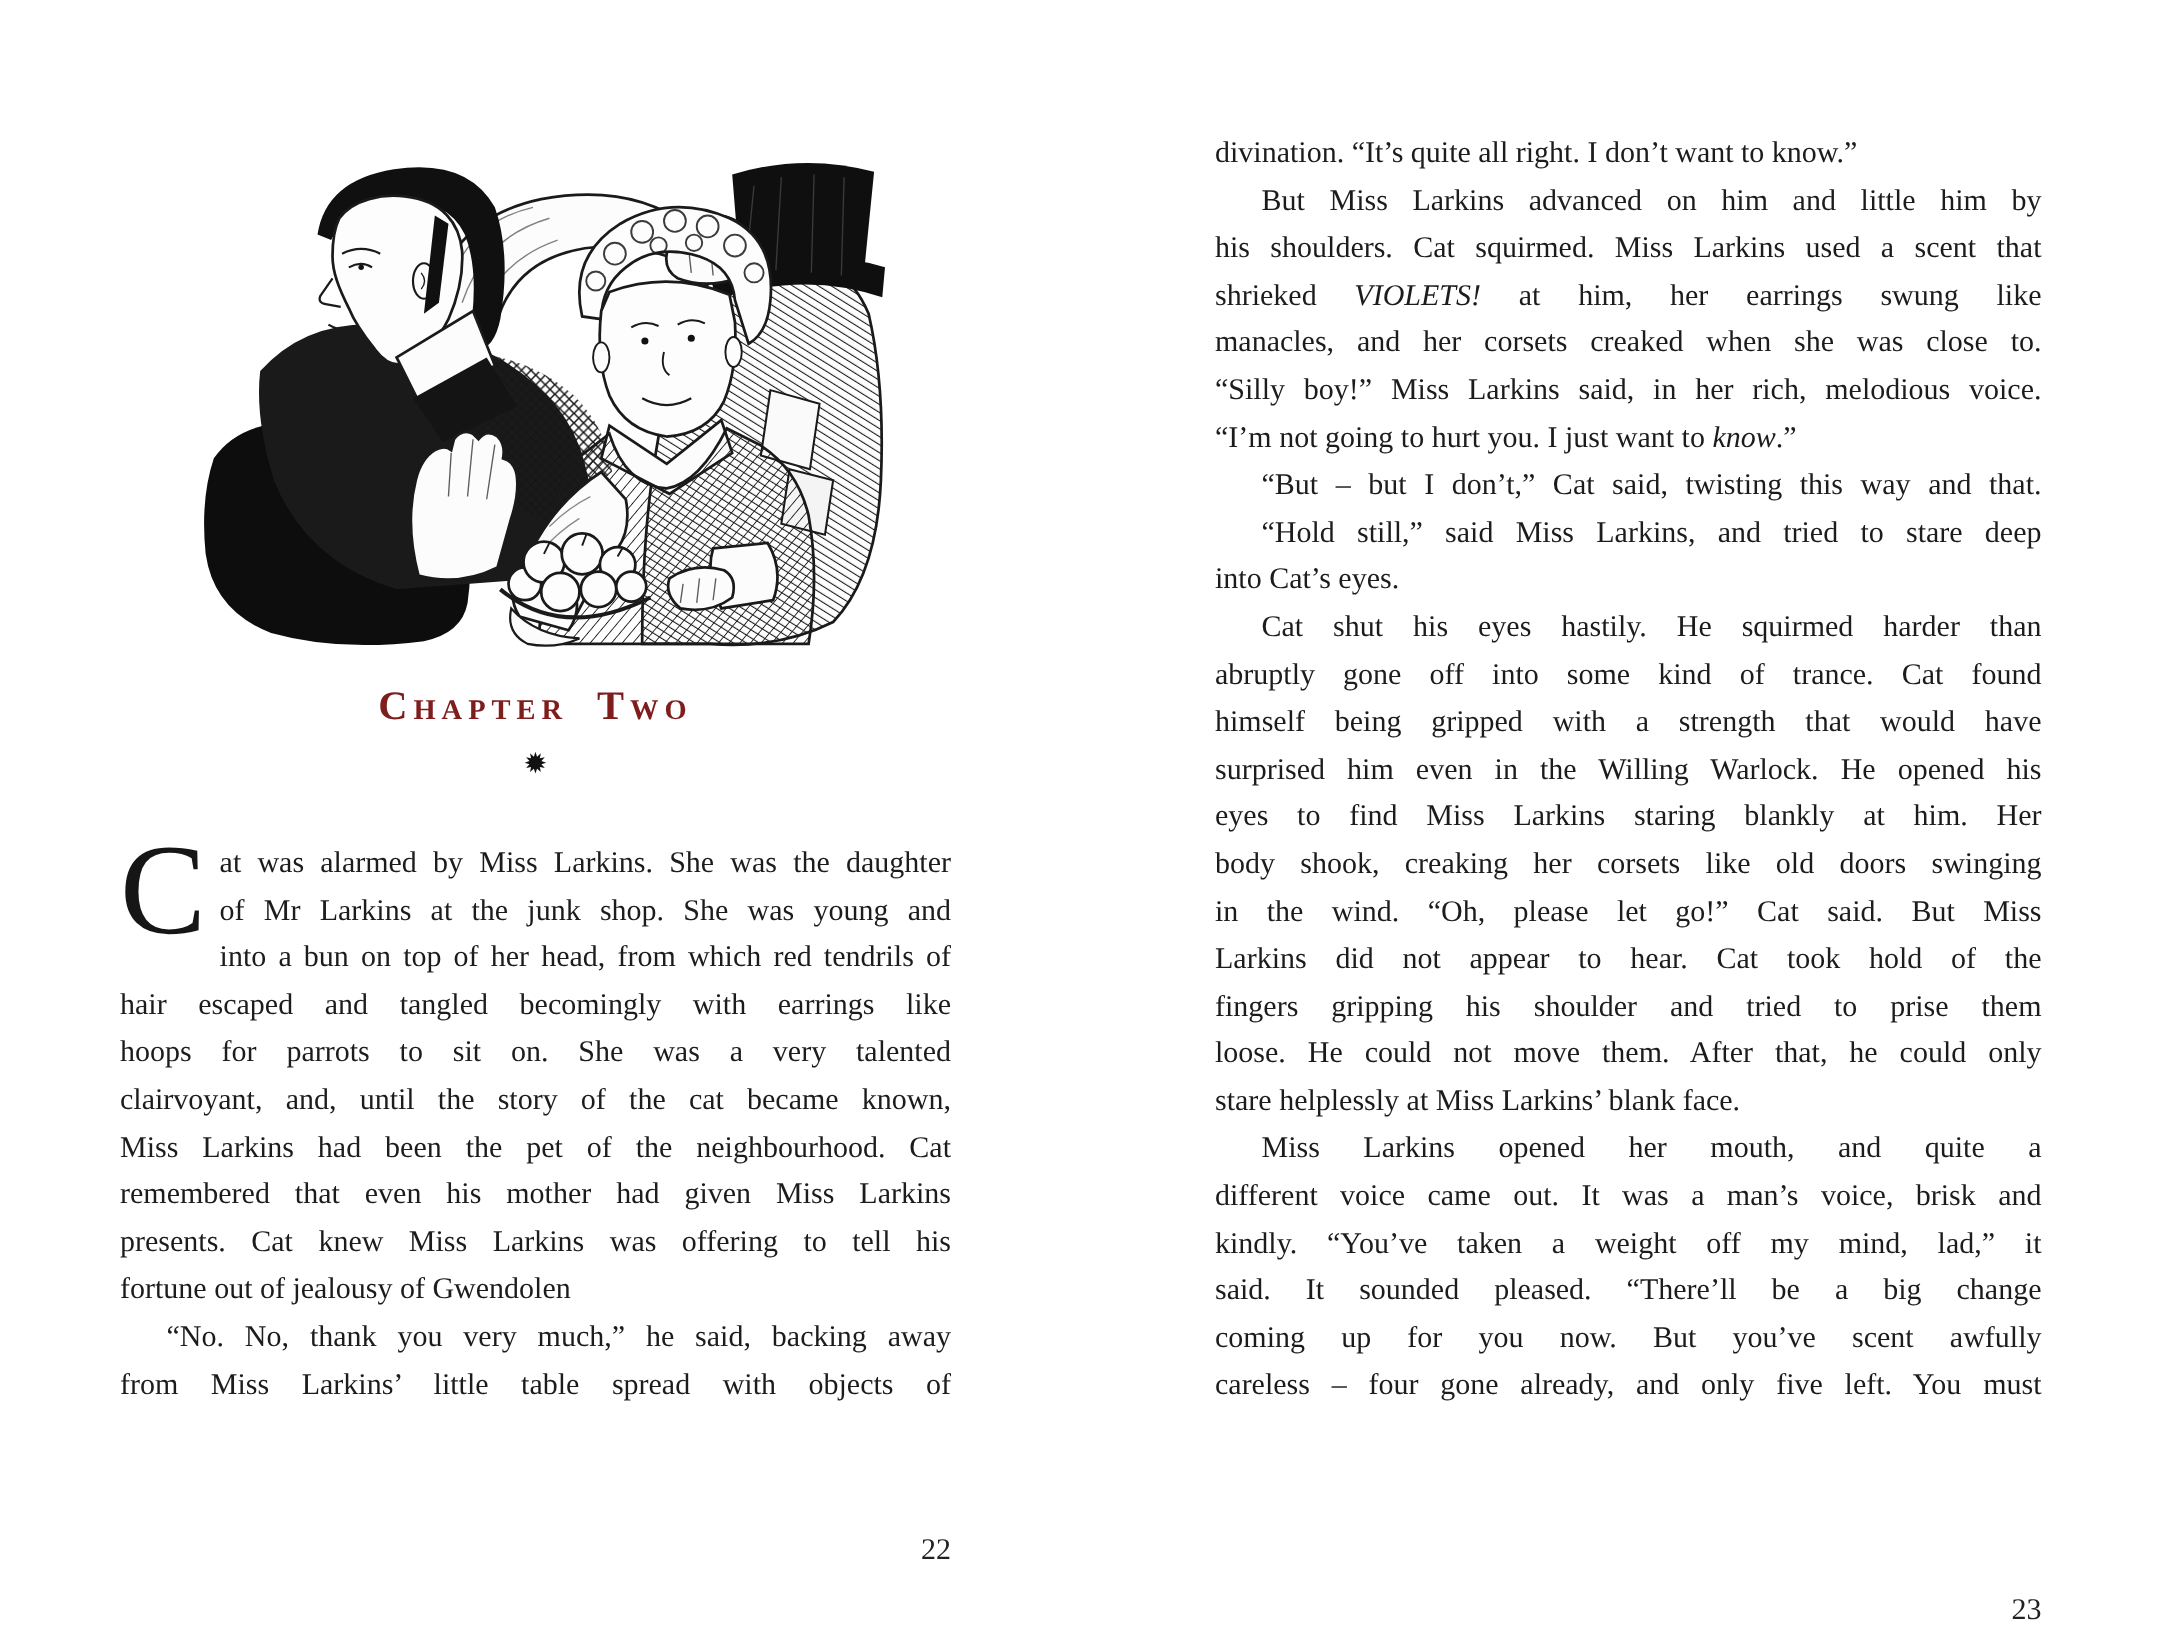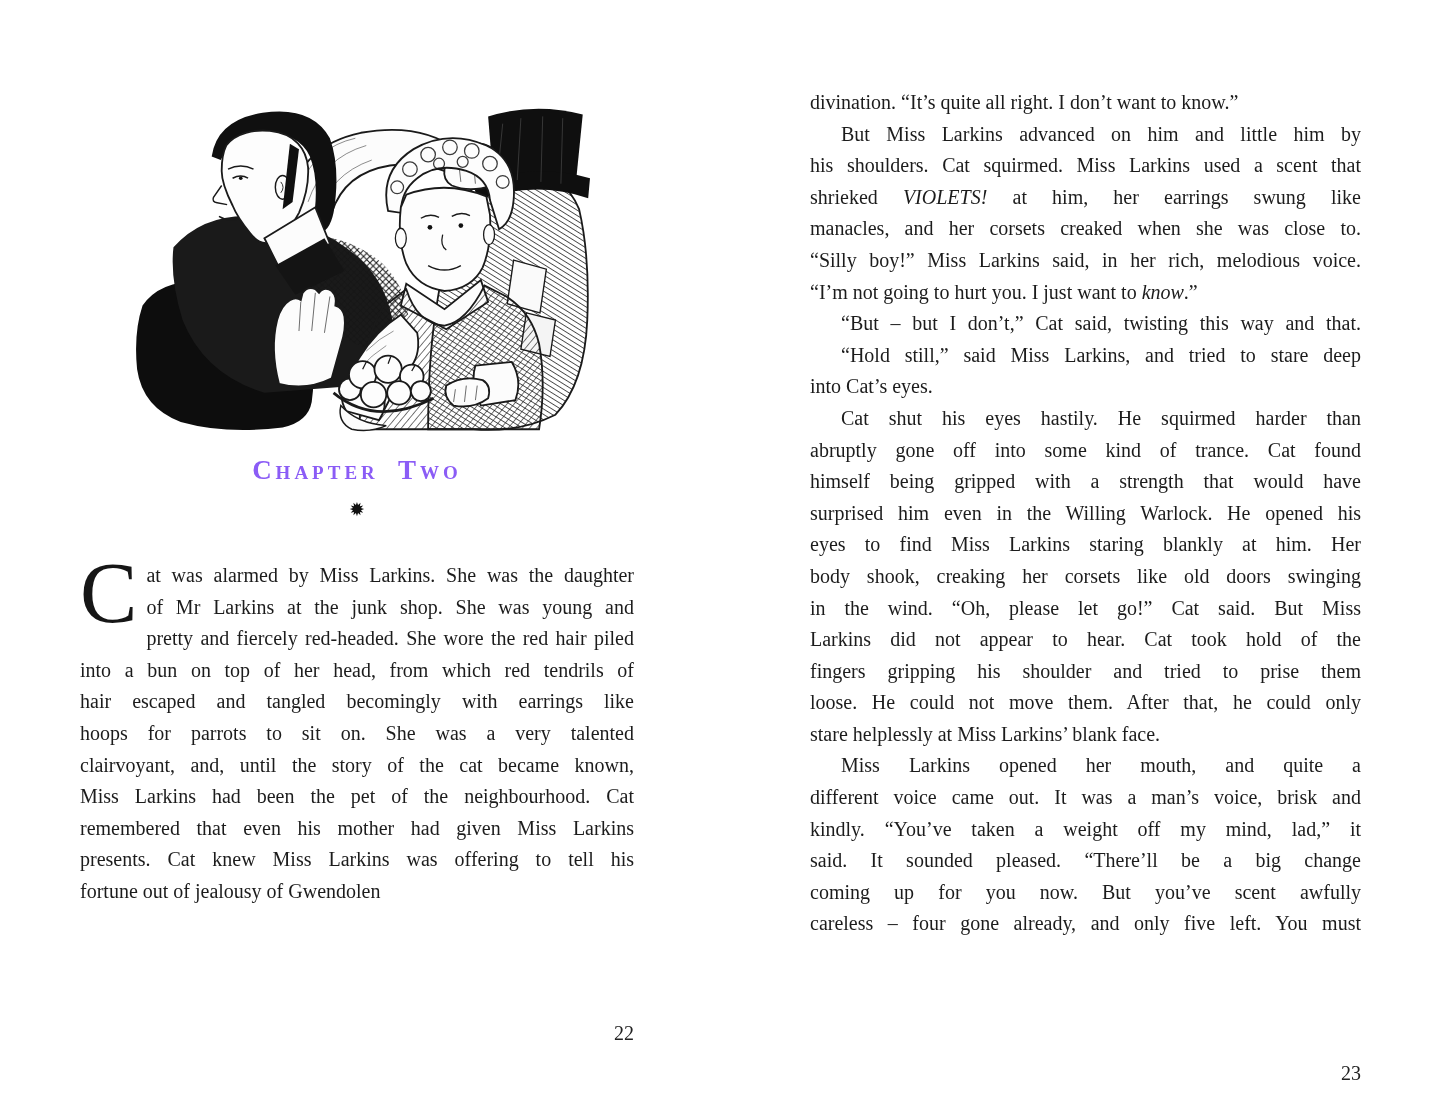--- a/index.html
+++ b/index.html
@@ -4,21 +4,21 @@
 <style>
   html,body{margin:0;padding:0;background:#ffffff;}
   .spread{
     position:relative;width:1445px;height:1095px;background:#ffffff;
     font-family:"Liberation Serif","DejaVu Serif",serif;color:#1c1c1c;overflow:hidden;
   }
   .illustration{position:absolute;left:128px;top:86px;width:462px;height:350px;margin:0;}
   .chapter-heading{
     position:absolute;left:80px;top:455px;width:554px;margin:0;
     text-align:center;font-variant:small-caps;font-weight:600;font-size:27px;
-    letter-spacing:4px;word-spacing:9px;color:#8b5cf6;
+    letter-spacing:4px;word-spacing:9px;color:#7f1d1d;
   }
   .ornament{
     position:absolute;left:80px;top:498px;width:554px;text-align:center;
     font-family:"DejaVu Sans",sans-serif;font-size:19px;color:#111;
   }
   .textcol{position:absolute;font-size:20px;line-height:31.6px;}
   .textcol.left-col{left:80px;top:560px;width:554px;}
   .textcol.right-col{left:810px;top:87px;width:551px;}
   .para{margin:0;}
   .line{white-space:normal;}
@@ -142,29 +142,32 @@
 
     <h2 class="chapter-heading">Chapter Two</h2>
 
     <div class="ornament">✹</div>
 
     <div class="textcol left-col">
         <div class="para">
           <span class="dropcap">C</span>
           <div class="line just first">at was alarmed by Miss Larkins. She was the daughter</div>
           <div class="line just">of Mr Larkins at the junk shop. She was young and</div>
-          <div class="line just">pretty and fiercely red-headed. She wore the red hair piled</div>
           <div class="line just">into a bun on top of her head, from which red tendrils of</div>
           <div class="line just">hair escaped and tangled becomingly with earrings like</div>
           <div class="line just">hoops for parrots to sit on. She was a very talented</div>
           <div class="line just">clairvoyant, and, until the story of the cat became known,</div>
           <div class="line just">Miss Larkins had been the pet of the neighbourhood. Cat</div>
           <div class="line just">remembered that even his mother had given Miss Larkins</div>
           <div class="line just">presents. Cat knew Miss Larkins was offering to tell his</div>
           <div class="line">fortune out of jealousy of Gwendolen</div>
+        </div>
+        <div class="para indent">
+          <div class="line just first">“No. No, thank you very much,” he said, backing away</div>
+          <div class="line just">from Miss Larkins’ little table spread with objects of</div>
         </div>
       </div>
 
     <div class="pagenum left-num">22</div>
   </section>
 
   <section>
     <div class="textcol right-col">
         <div class="para">
           <div class="line first">divination. “It’s quite all right. I don’t want to know.”</div>

